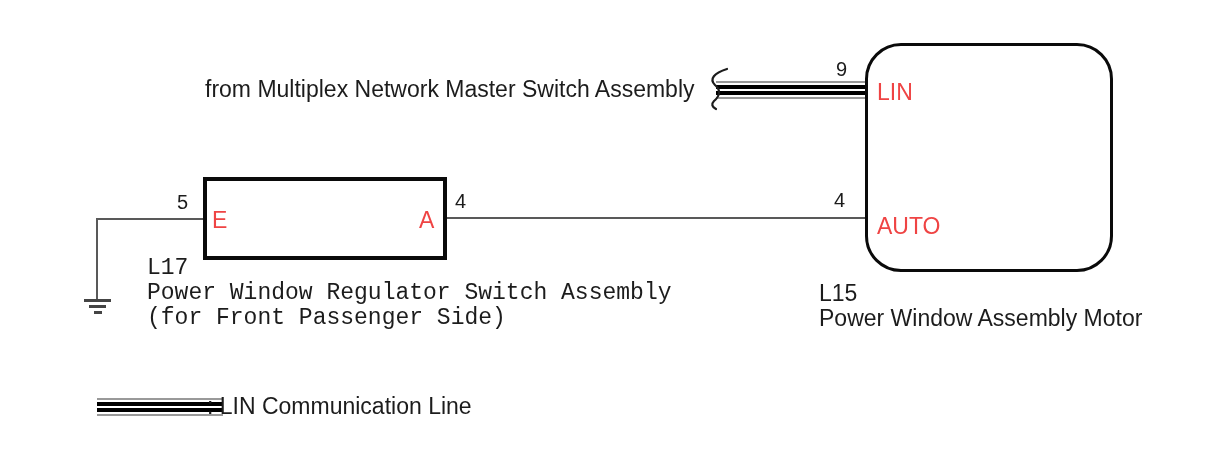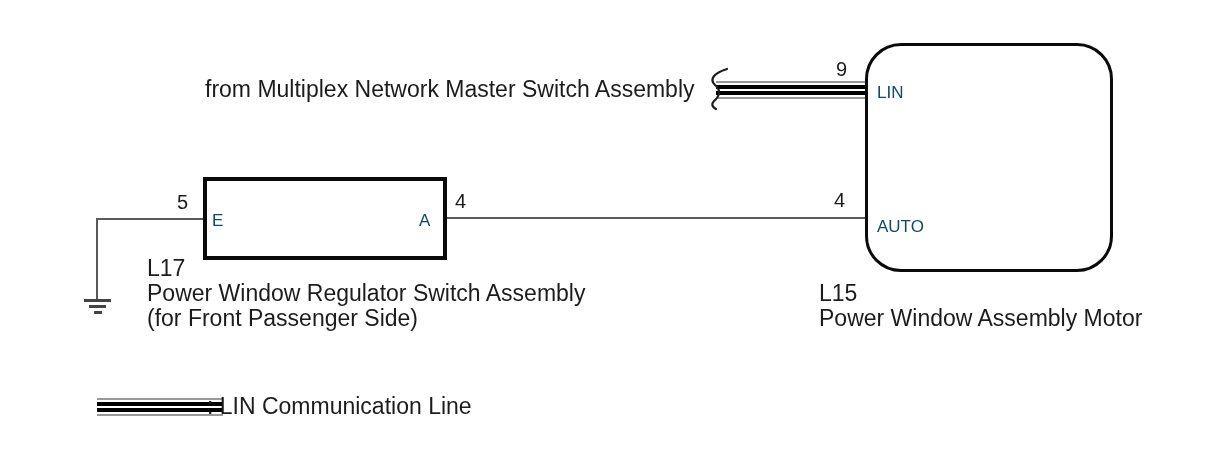--- a/index.html
+++ b/index.html
@@ -9,21 +9,21 @@
     width: 1210px;
     height: 474px;
     background: #ffffff;
     font-family: "Liberation Sans", "DejaVu Sans", sans-serif;
     color: #1a1a1a;
     overflow: hidden;
   }
   .abs { position: absolute; }
   .label { font-size: 23px; line-height: 25px; white-space: pre; color: #1c1c1c; }
   .pin   { font-size: 20px; line-height: 20px; color: #1c1c1c; }
-  .port  { font-size: 17px; line-height: 23px; color: #0c4a6e; }
+  .port  { font-size: 23px; line-height: 23px; color: #ef4444; }
 
   
   .switch-box {
     left: 203px; top: 177px; width: 244px; height: 83px;
     border: 4px solid #0a0a0a; background: #ffffff;
   }
   .motor-box {
     left: 865px; top: 43px; width: 248px; height: 229px;
     border: 3px solid #0a0a0a; border-radius: 36px; background: #ffffff;
   }
@@ -74,21 +74,21 @@
   <div class="abs port" style="left:212px; top:209px;">E</div>
   <div class="abs port" style="left:419px; top:209px;">A</div>
   <div class="abs pin" style="left:148px; top:192px; width:40px; text-align:right;">5</div>
   <div class="abs pin" style="left:455px; top:191px;">4</div>
 
   <div class="abs motor-box"></div>
   <div class="abs port" style="left:877px; top:81px;">LIN</div>
   <div class="abs port" style="left:877px; top:209px;margin-top:6px;">AUTO</div>
   <div class="abs pin" style="left:805px; top:190px; width:40px; text-align:right;">4</div>
 
-  <div class="abs" style="left:147px; top:256px;">
+  <div class="abs" style="left:147px; top:256px;font-family:Liberation Mono, monospace;">
     <div class="label">L17</div>
     <div class="label">Power Window Regulator Switch Assembly</div>
     <div class="label">(for Front Passenger Side)</div>
   </div>
 
   <div class="abs" style="left:803px; top:281px;margin-left:16px;">
     <div class="label">L15</div>
     <div class="label">Power Window Assembly Motor</div>
   </div>
 

